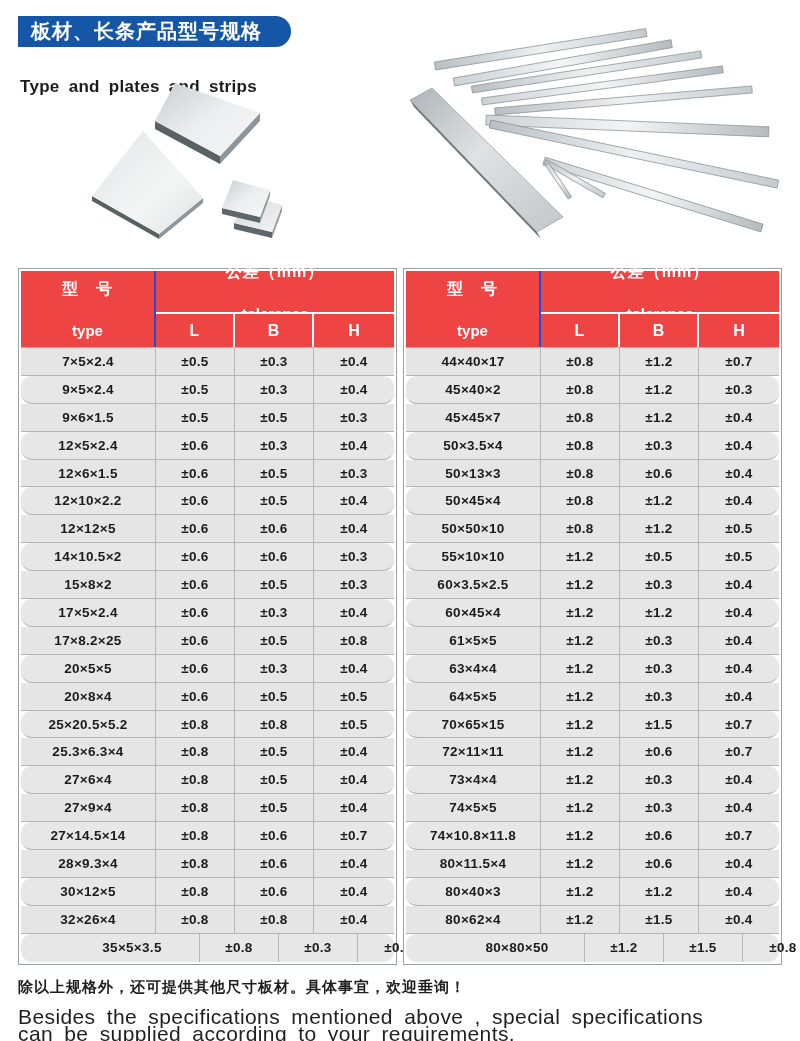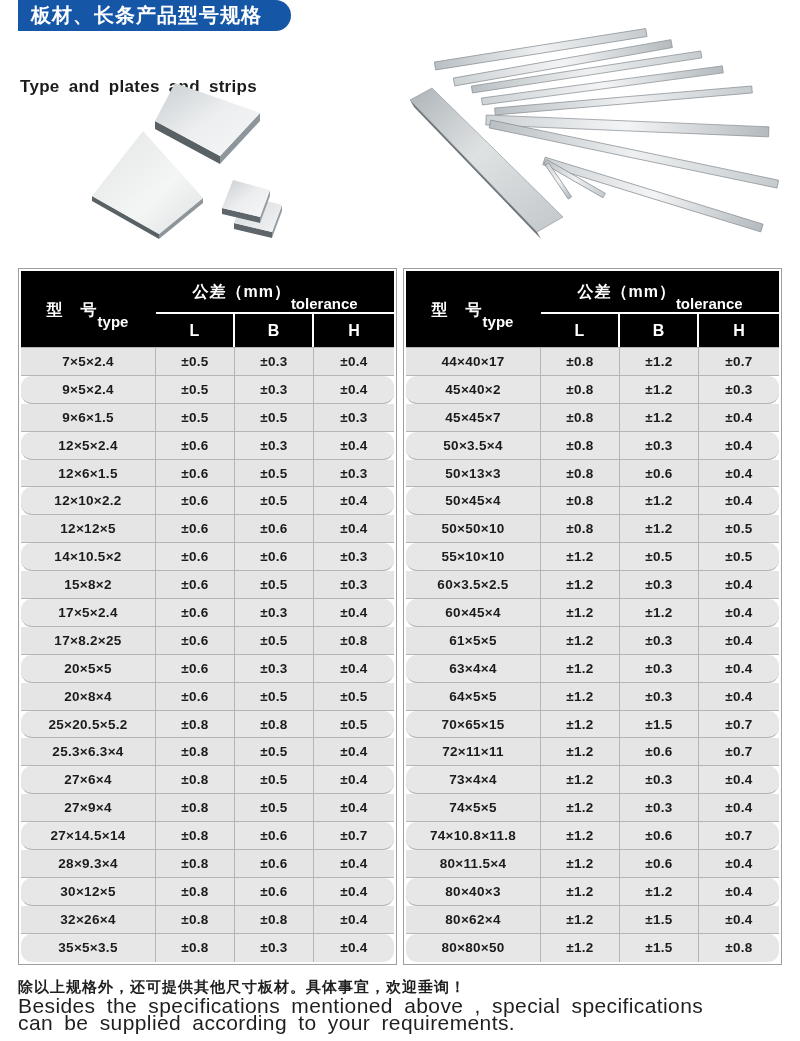--- a/index.html
+++ b/index.html
@@ -2,21 +2,21 @@
 <html><head>
 <meta charset="utf-8">
 <style>
   * { margin:0; padding:0; box-sizing:border-box; }
   html,body { background:#ffffff; }
   body { font-family:"Liberation Sans","DejaVu Sans",sans-serif; }
   .page { position:relative; width:800px; height:1041px; background:#ffffff; overflow:hidden; }
 
   
   .banner {
-    position:absolute; left:18px; top:0; width:273px; height:31px;
+    position:absolute; left:18px; top:16px; width:273px; height:31px;
     background:#1557a6; color:#ffffff; font-size:20px; font-weight:bold;
     line-height:31px; padding-left:13px; letter-spacing:1px;
     border-radius:0 16px 16px 0;
   }
   .subtitle {
     position:absolute; left:20px; top:49px; font-size:17px; font-weight:bold;
     color:#1c1c1c; word-spacing:4px; letter-spacing:0.3px;margin-top:28px;
   }
 
   
@@ -26,49 +26,49 @@
   
   .spec-table {
     position:absolute; top:268px; width:379px;
     border:1px solid #9aa0a3; background:#ffffff; padding:2px;
   }
   .spec-table.left  { left:18px; }
   .spec-table.right { left:403px; }
 
   .thead { display:grid; grid-template-columns:135px 79px 79px 80px; grid-template-rows:43px 33px; }
   .hcell {
-    background:#000000; color:#ffffff; display:flex; 
+    background:#ef4444; color:#ffffff; display:flex; flex-direction:column;
     align-items:center; justify-content:center; text-align:center;
   }
   .hcell .cn { font-size:16px; font-weight:bold; letter-spacing:1px; line-height:19px; }
   .hcell .en { font-size:15px; font-weight:bold; line-height:17px;margin-top:24px; }
-  .h-type { grid-column:1; grid-row:1 / span 2; border-right:2px solid #000000;align-items:center; }
+  .h-type { grid-column:1; grid-row:1 / span 2; border-right:2px solid #1d4ed8;align-items:center; }
   .h-tol  { grid-column:2 / span 3; grid-row:1; border-bottom:2px solid #ffffff; }
   .h-l, .h-b, .h-h { grid-row:2; font-size:16px; font-weight:bold; }
   .h-l { grid-column:2; border-right:2px solid #ffffff; }
   .h-b { grid-column:3; border-right:2px solid #ffffff; }
   .h-h { grid-column:4; }
 
   .tbody { border-top:1px solid #b5b5b5; }
   .trow {
     display:grid; grid-template-columns:135px 79px 79px 80px; height:27.9px;
     background:#e5e5e5; border-bottom:1px solid #b5b5b5;
   }
-  .trow:last-child { border-bottom:none; }
+  .trow:last-child { border-bottom:none;padding-left:44px; }
   .trow.alt { background:#e7e7e7;border-radius:11px; }
   .tcell {
     display:flex; align-items:center; justify-content:center;
     font-size:13.5px; font-weight:bold; color:#1b1b1b;
     border-right:1px solid #b5b5b5; letter-spacing:0.3px;
   }
   .tcell.c3 { border-right:none; }
 
   
   .footer { position:absolute; left:18px; top:978px; width:770px; color:#1f1f1f; }
-  .footer .cn { font-size:15px; font-weight:bold; letter-spacing:1px; margin-bottom:1px; }
+  .footer .cn { font-size:15px; font-weight:bold; letter-spacing:1px; margin-bottom:12px; }
   .footer .en { font-size:21px; line-height:16.5px; word-spacing:5px; letter-spacing:0.4px; }
 </style>
 </head>
 <body>
 
 <div class="page">
 
   <div class="banner">板材、长条产品型号规格</div>
   <div class="subtitle">Type and plates and strips</div>
 

